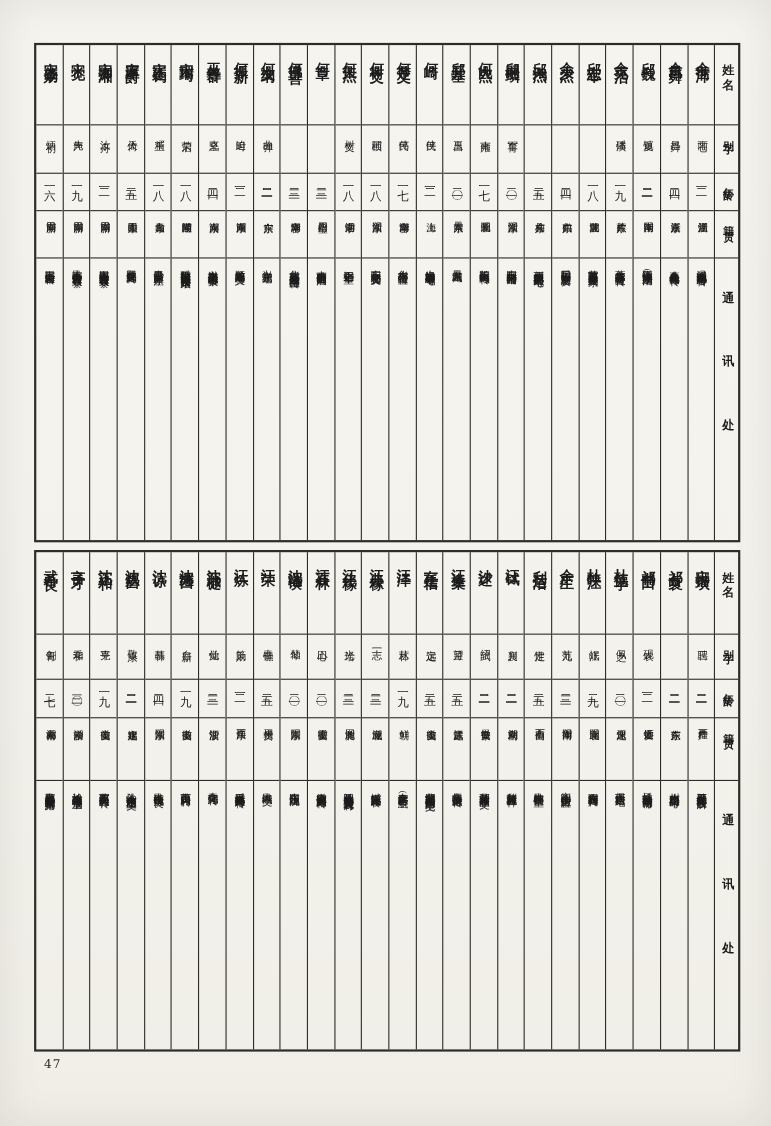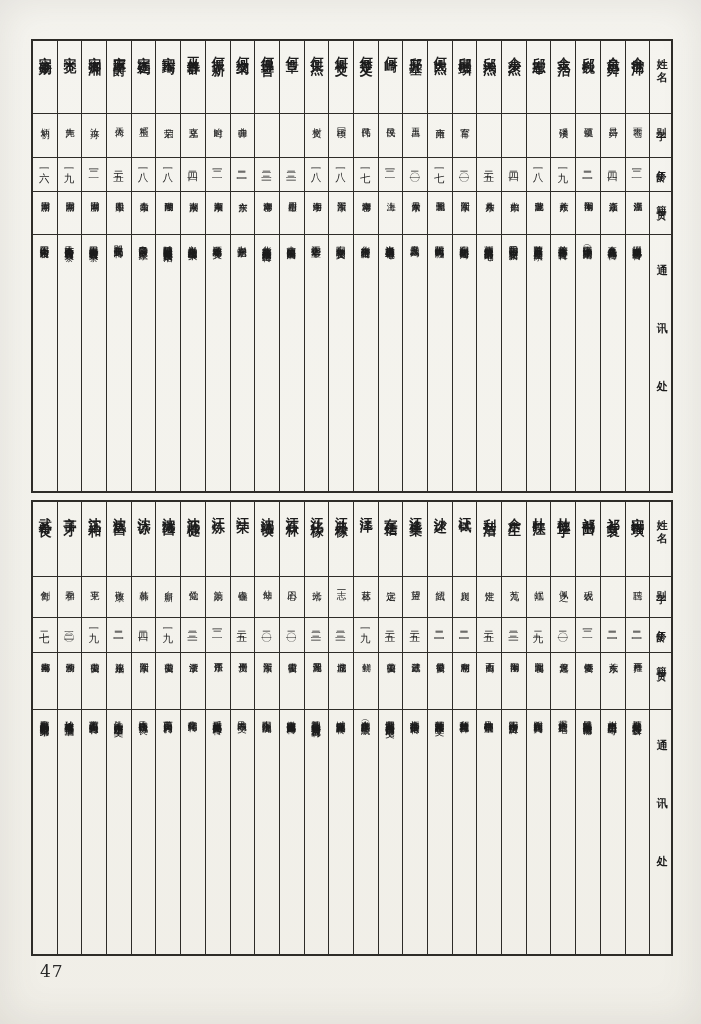--- a/index.html
+++ b/index.html
@@ -60,21 +60,21 @@
   .c-addr .v{font-size:9.5px;line-height:1.18;letter-spacing:.5px;padding-top:3px;}
   
   .header-col .c-name .v{font-size:11px;font-weight:700;letter-spacing:12px;padding-top:9px;}
   .header-col .c-zi .v{font-size:10px;font-weight:700;letter-spacing:3px;padding-top:5px;}
   .header-col .c-age .v{font-size:10px;font-weight:700;letter-spacing:2px;padding-top:4px;}
   .header-col .c-origin .v{font-size:10px;font-weight:700;letter-spacing:5px;padding-top:5px;}
   .header-col .c-addr .v{font-size:11px;font-weight:700;letter-spacing:58px;padding-top:20px;}
   .page-number{
     position:absolute;left:40px;top:961px;
     font-family:"DejaVu Serif","Liberation Serif",serif;
-    font-size:17px;color:#2a2a2a;letter-spacing:1px;
+    font-size:11px;color:#2a2a2a;letter-spacing:1px;
   }
 </style>
 </head>
 <body>
 
 <div class="page">
   <div class="dir-table t1">
       <div class="col">
         <div class="cell c-name">
           <span class="v">宋肇勋</span>

